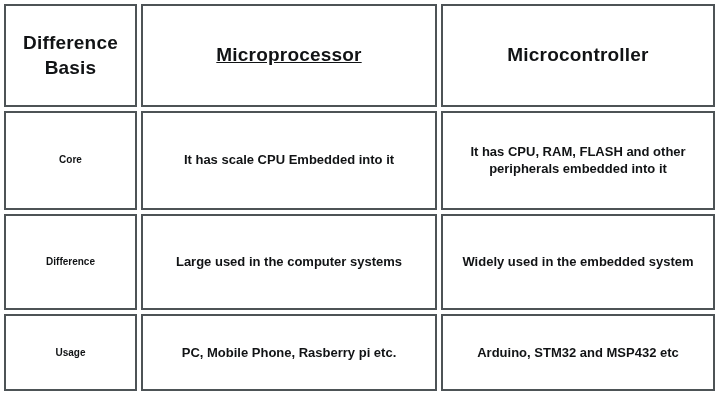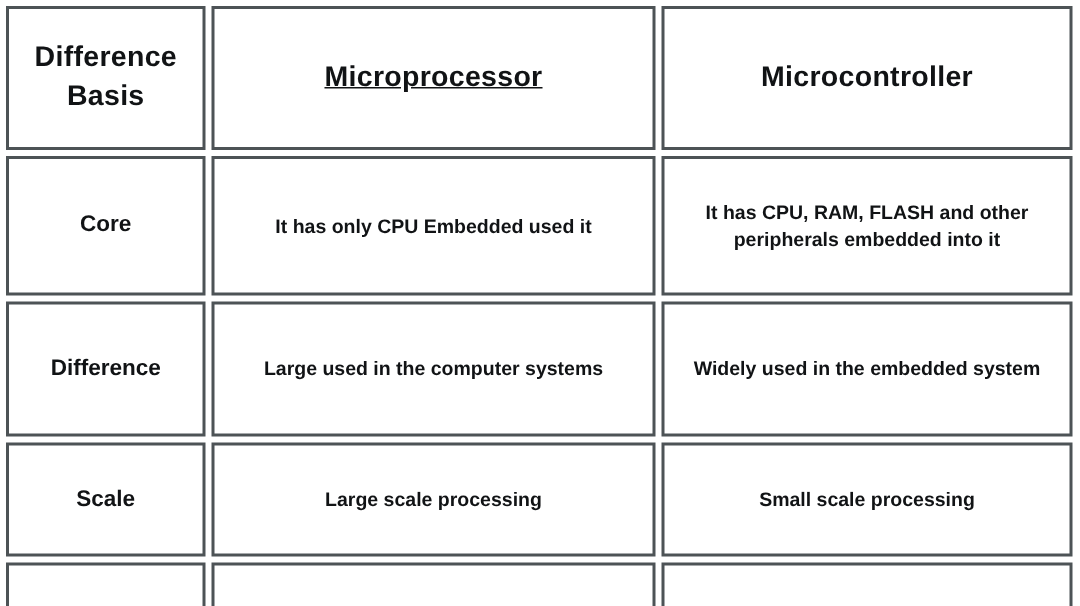--- a/index.html
+++ b/index.html
@@ -65,21 +65,21 @@
   }
   td.head-mcu {
     background: #c7f0c7;
   }
 
   
   tr.body-row td {
     font-size: 13px;
   }
   tr.body-row td.label-cell {
-    font-size: 15px;
+    font-size: 10px;
     margin-left: 12px;
   }
   tr.r-core   td { height: 85px; }
   tr.r-app    td { height: 82px; }
   tr.r-scale  td { height: 68px; }
   tr.r-usage  td { height: 64px; }
 
   .cell-text {
     display: block;
   }
@@ -105,50 +105,39 @@
         <td class="head-mcu">
           <span class="cell-text">Microcontroller</span>
         </td>
       </tr>
 
       <tr class="body-row r-core">
         <td class="label-cell">
           <span class="cell-text">Core</span>
         </td>
         <td>
-          <span class="cell-text">It has only CPU Embedded used it</span>
+          <span class="cell-text">It has scale CPU Embedded into it</span>
         </td>
         <td>
           <span class="cell-text">It has CPU, RAM, FLASH and other peripherals embedded into it</span>
         </td>
       </tr>
 
       <tr class="body-row r-app">
         <td class="label-cell">
           <span class="cell-text">Difference</span>
         </td>
         <td>
           <span class="cell-text">Large used in the computer systems</span>
         </td>
         <td>
           <span class="cell-text">Widely used in the embedded system</span>
         </td>
       </tr>
 
-      <tr class="body-row r-scale">
-        <td class="label-cell">
-          <span class="cell-text">Scale</span>
-        </td>
-        <td>
-          <span class="cell-text">Large scale processing</span>
-        </td>
-        <td>
-          <span class="cell-text">Small scale processing</span>
-        </td>
-      </tr>
 
       <tr class="body-row r-usage">
         <td class="label-cell">
           <span class="cell-text">Usage</span>
         </td>
         <td>
           <span class="cell-text">PC, Mobile Phone, Rasberry pi etc.</span>
         </td>
         <td>
           <span class="cell-text">Arduino, STM32 and MSP432 etc</span>

